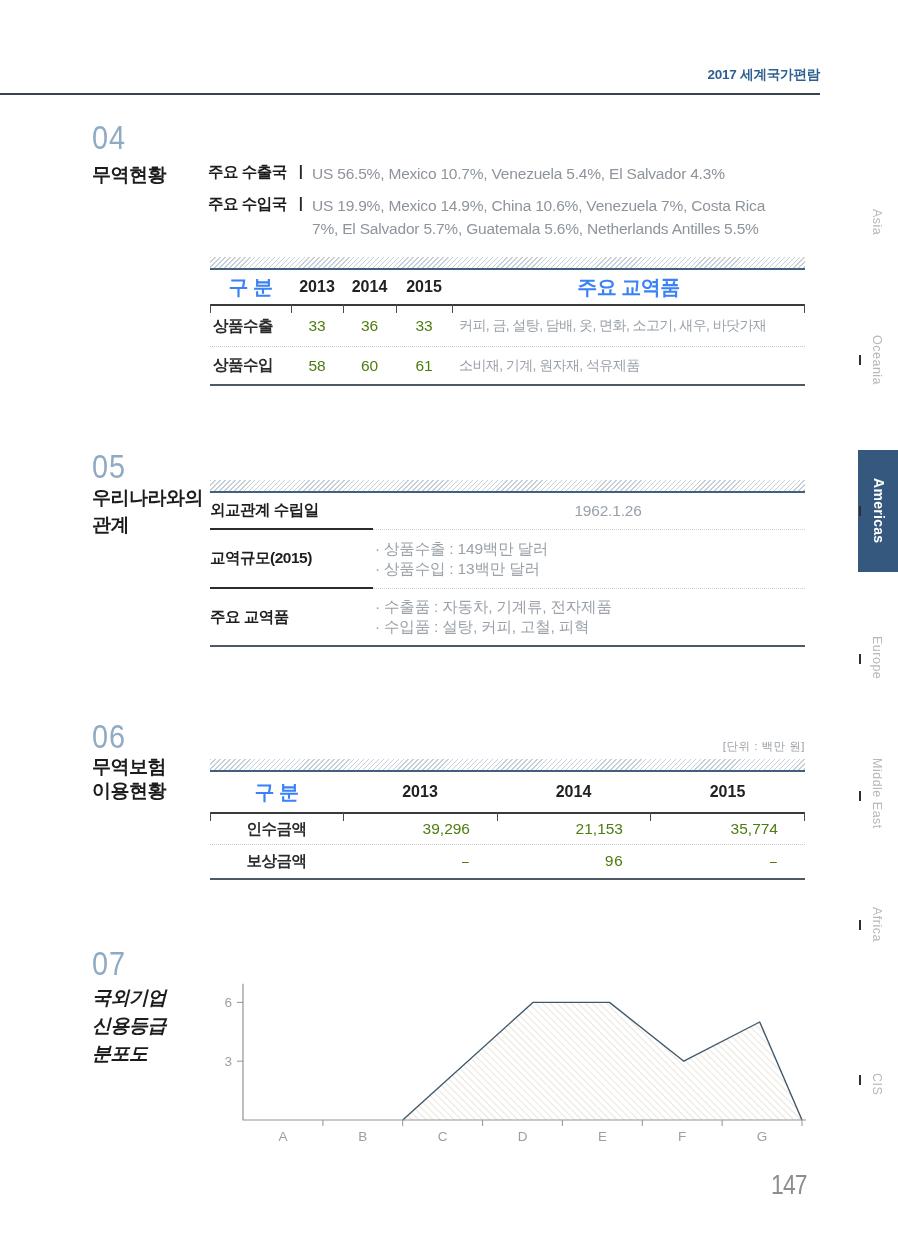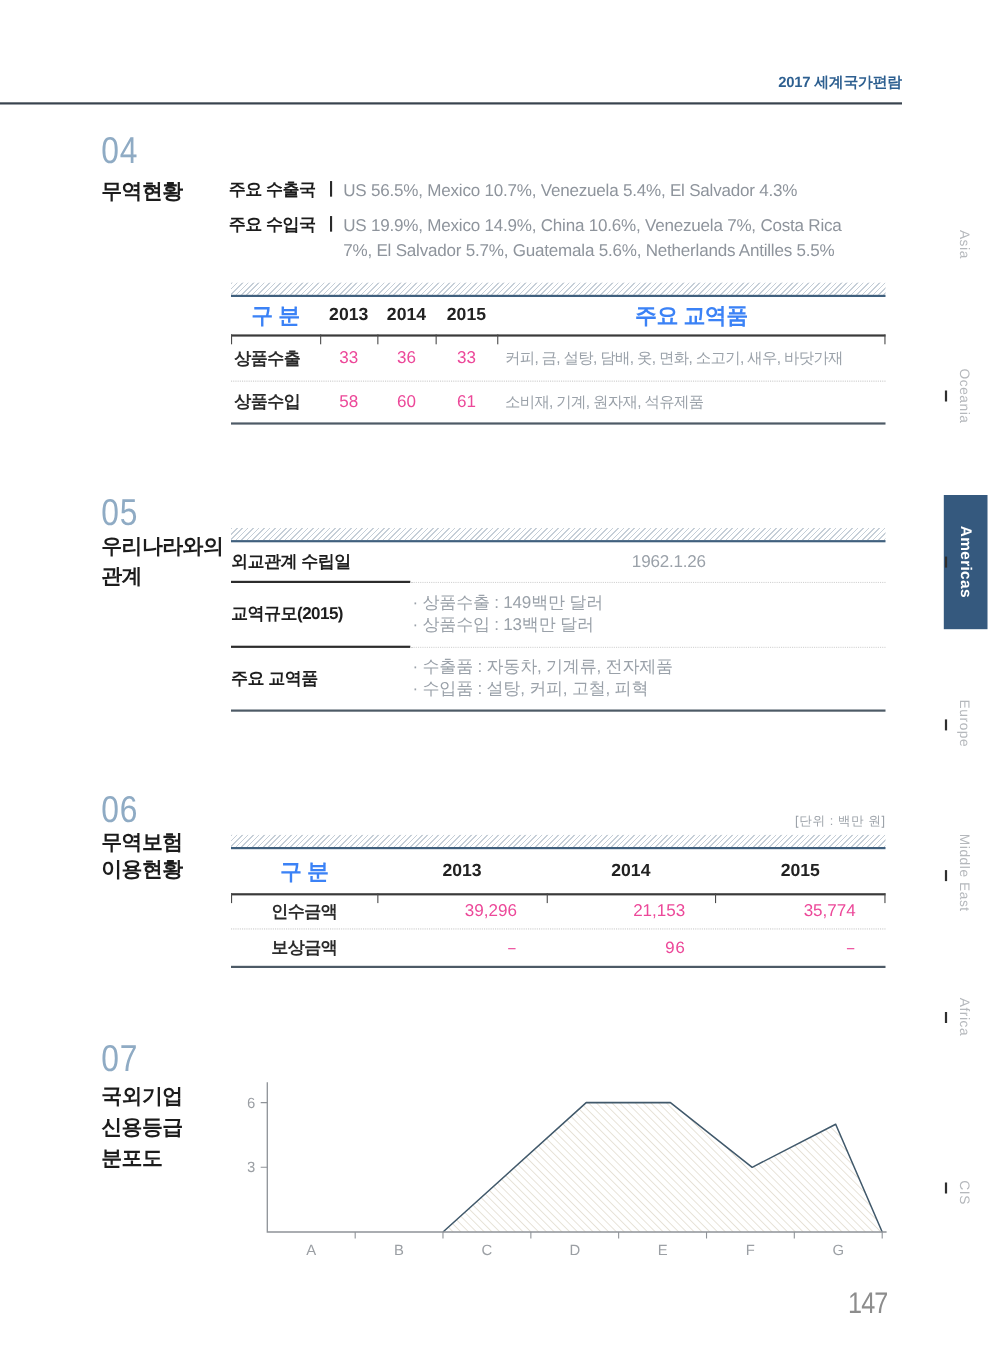--- a/index.html
+++ b/index.html
@@ -29,21 +29,21 @@
   
   .t04-header{display:flex;height:34px;align-items:center;border-bottom:2px solid #3a3a3a;}
   .t04-row{display:flex;align-items:center;}
   .c-label4{width:81px;padding-left:3px;box-sizing:border-box;font-size:15.5px;font-weight:700;color:#2b2b2b;letter-spacing:-0.5px;}
   .c-y4{width:52px;text-align:center;}
   .c-y4b{width:53px;text-align:center;}
   .c-y4c{width:56px;text-align:center;}
   .c-items{width:353px;padding-left:7px;box-sizing:border-box;}
   .hdr-txt{font-size:20px;font-weight:700;color:#3b82f6;letter-spacing:-0.5px;}
   .hdr-year{font-size:16px;font-weight:700;color:#222;}
-  .val{font-size:15.5px;color:#ec4899;}
+  .val{font-size:15.5px;color:#4d7c0f;}
   .items-txt{font-size:14px;color:#9aa1a9;letter-spacing:-0.6px;white-space:nowrap;}
   .dotted-sep{border-bottom:1px dotted #c9c9c9;}
   .tbl-bottom{border-bottom:2px solid #4d5a66;}
   
   .t05-row{display:flex;}
   .t05-label{width:163px;box-sizing:border-box;display:flex;align-items:center;font-size:15.5px;font-weight:700;color:#1e1e1e;letter-spacing:-0.5px;}
   .t05-value{flex:1;display:flex;flex-direction:column;justify-content:center;font-size:15.5px;color:#9aa1a9;line-height:20px;letter-spacing:-0.2px;}
   .t05-solid{border-bottom:2px solid #2c2c2c;}
   .t05-dotted{border-bottom:1px dotted #d2d2d2;}
   .pad-date{padding-left:38px;align-items:center;}
@@ -187,21 +187,21 @@
     </div>
     <div class="t06-row tbl-bottom" style="height:33px;font-family:Liberation Mono, monospace;">
       <div class="c1-6 row-label6">보상금액</div>
       <div class="c2-6 val c-right">–</div>
       <div class="c3-6 val c-right">96</div>
       <div class="c4-6 val c-right">–</div>
     </div>
   </div>
 
   <div class="sec-num" style="top:946px;">07</div>
-  <div class="sec-title" style="top:984px;line-height:28px;">
+  <div class="sec-title" style="top:984px;line-height:28px;font-style:italic;">
     <span>국외기업</span><br>
     <span>신용등급</span><br>
     <span>분포도</span>
   </div>
   <svg class="chart-wrap" viewBox="0 0 590 172">
       <defs>
         <pattern id="hatch" width="5" height="5" patternUnits="userSpaceOnUse" patternTransform="rotate(-45)">
           <line x1="0" y1="0" x2="0" y2="5" stroke="#ddd5c6" stroke-width="1.2"></line>
         </pattern>
       </defs>

